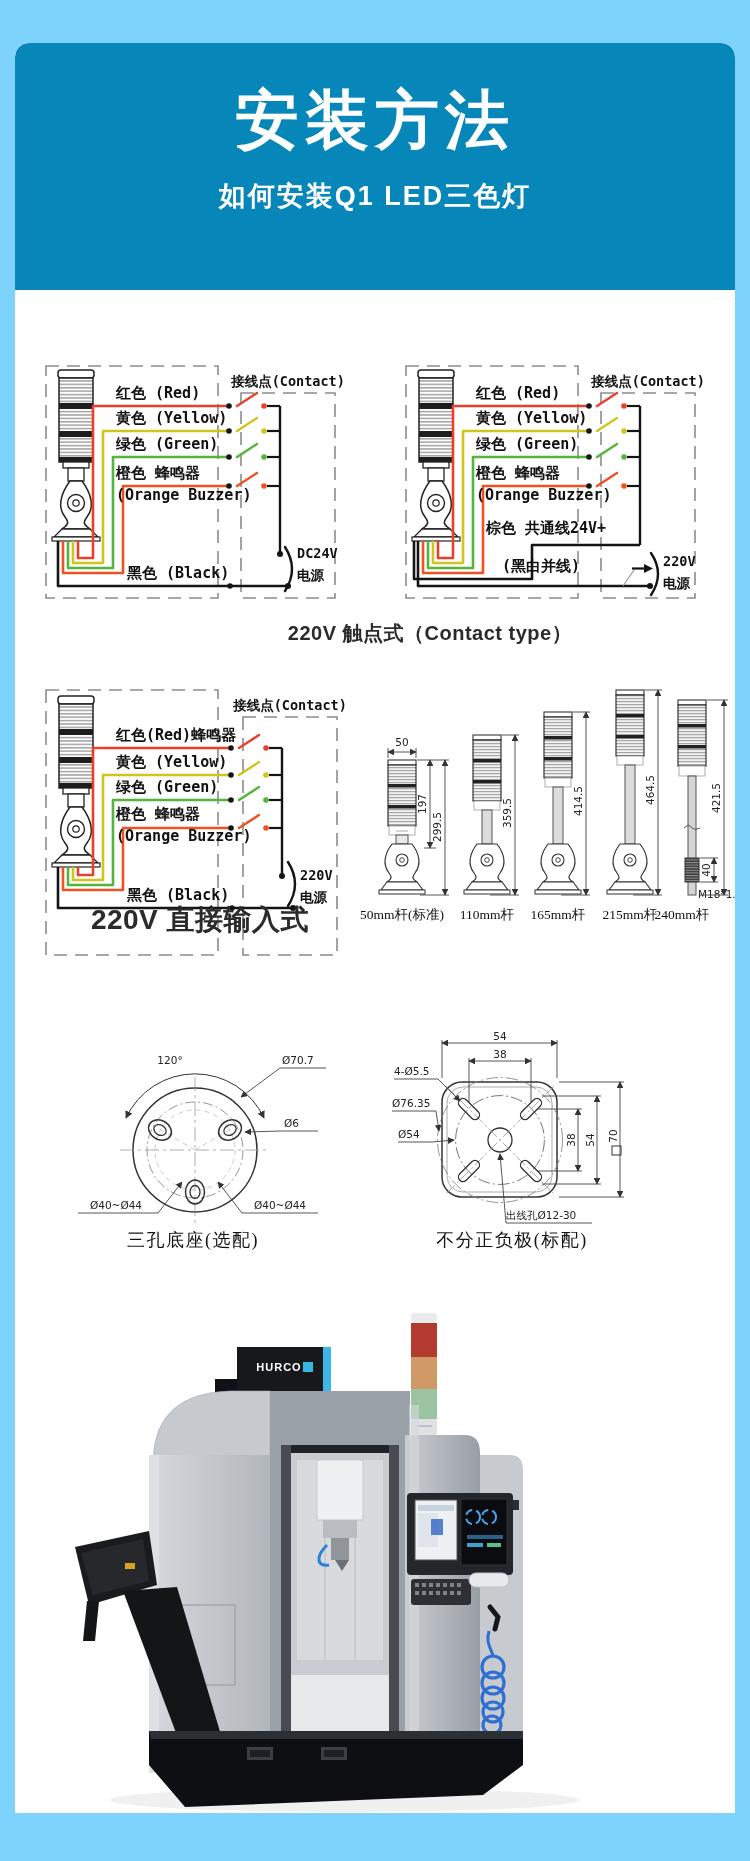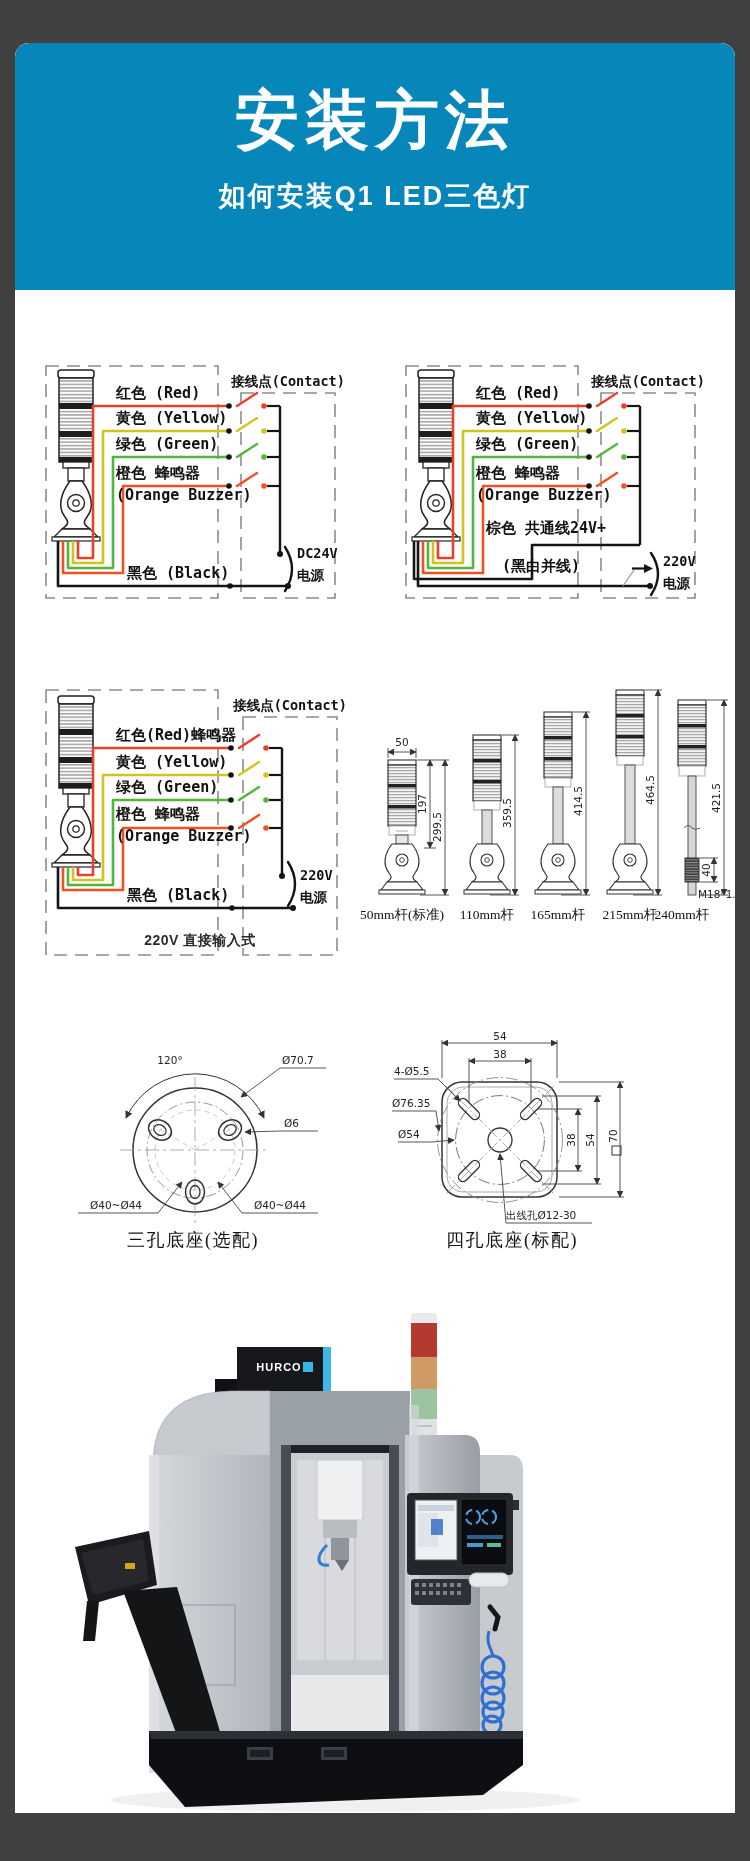--- a/index.html
+++ b/index.html
@@ -1,17 +1,17 @@
 <!DOCTYPE html>
 <html><head>
 <meta charset="utf-8">
 <style>
   html,body{margin:0;padding:0;background:#242424;}
   body{width:750px;height:1861px;position:relative;font-family:"Liberation Sans",sans-serif;}
-  .page{position:absolute;left:0;top:0;width:750px;height:1861px;background:#404040;overflow:hidden;}
+  .page{position:absolute;left:0;top:0;width:750px;height:1861px;background:#7dd3fc;overflow:hidden;}
   .card{position:absolute;left:15px;top:43px;width:720px;height:1770px;background:#ffffff;border-radius:14px 14px 0 0;overflow:hidden;}
   .hero{position:absolute;left:0;top:0;width:720px;height:247px;background:#0787b9;border-radius:14px 14px 0 0;text-align:center;color:#fff;}
   .hero h1{margin:34px 0 0 0;font-size:64px;font-weight:800;letter-spacing:6px;}
   .hero p{margin:14px 0 0 0;font-size:27px;font-weight:700;letter-spacing:2px;}
   .abs{position:absolute;}
   svg{display:block;overflow:visible;}
   .dash{fill:none;stroke:#8c8c8c;stroke-width:1.6;stroke-dasharray:13 8;}
   .w{fill:none;stroke-width:2.6;stroke-linejoin:round;}
   .t15{font:700 15px "DejaVu Sans Mono","Liberation Mono",monospace;fill:#111;}
   .t13{font:700 13.5px "DejaVu Sans Mono","Liberation Mono",monospace;fill:#111;}
@@ -167,20 +167,21 @@
       </g>
       <line class="busln" x1="242" y1="110" x2="242" y2="249"></line>
       <line x1="225" y1="290" x2="236" y2="274" stroke="#9a9a9a" stroke-width="1.2"></line>
       <line x1="234" y1="272.5" x2="246" y2="272.5" stroke="#141414" stroke-width="2.2"></line>
       <polygon points="246,268 255,272.5 246,277" fill="#141414"></polygon>
       <circle cx="252" cy="290" r="3" fill="#141414"></circle>
       <path class="brace" d="M253,257 Q267,278 253,299"></path>
       <text class="t13" x="265" y="270">220V</text>
       <text class="t13" x="265" y="292">电源</text>
     </svg>
+    <div class="capA abs" style="left:265px;top:577px;width:300px">220V 触点式（Contact type）</div>
 
     <svg class="abs" style="left:23px;top:612px" width="312" height="305" viewBox="0 0 312 305">
       <rect x="8" y="35" width="172" height="265" class="dash"></rect>
       <rect x="205" y="62" width="94" height="238" class="dash"></rect>
       <text class="t13" x="252" y="55" text-anchor="middle">接线点(Contact)</text>
       <use href="#towerArt" x="16" y="41"></use>
       <g>
         <path class="w" d="M40,212 V220 H55 V93 H193" stroke="#e8402b"></path>
         <path class="w" d="M35,212 V225 H65 V120 H193" stroke="#d2c41e"></path>
         <path class="w" d="M30,212 V230 H75 V145 H193" stroke="#53b53c"></path>
@@ -214,21 +215,21 @@
           <line class="conn" x1="231" y1="173" x2="244" y2="173"></line>
       </g>
       <line class="busln" x1="244" y1="93" x2="244" y2="221"></line>
       <circle cx="244" cy="221" r="3" fill="#141414"></circle>
       <circle cx="194" cy="253" r="2.8" fill="#141414"></circle>
       <circle cx="255" cy="253" r="3" fill="#141414"></circle>
       <path class="brace" d="M250,207 Q264,229 250,251"></path>
       <text class="t13" x="262" y="225">220V</text>
       <text class="t13" x="262" y="247">电源</text>
     </svg>
-    <div class="capA abs" style="left:40px;top:889px;width:290px;font-size:14px">220V 直接输入式</div>
+    <div class="capA abs" style="left:40px;top:858px;width:290px;font-size:28px">220V 直接输入式</div>
 
     <svg class="abs" style="left:315px;top:637px" width="400" height="250" viewBox="0 0 400 250">
 
       <g>
         <rect x="58" y="80" width="28" height="5" fill="#fff" stroke="#333" stroke-width="1.1"></rect>
         <rect x="58" y="85" width="28" height="61" fill="url(#ribs2)" stroke="#333" stroke-width="1.2"></rect>
         <rect x="58" y="104" width="28" height="3.5" fill="#222"></rect>
         <rect x="58" y="125" width="28" height="3.5" fill="#222"></rect>
         <rect x="59" y="146" width="26" height="9" fill="#fff" stroke="#999" stroke-width="0.8"></rect>
         <line x1="66" y1="151" x2="78" y2="151" stroke="#aaa" stroke-width="1"></line>
@@ -389,21 +390,21 @@
       <text class="dimt" x="0" y="79" font-size="11">Ø76.35</text>
       <line class="dim" x1="0" y1="83" x2="44" y2="83"></line>
       <line class="dim" x1="44" y1="83" x2="47" y2="103" marker-end="url(#arr)"></line>
       <text class="dimt" x="6" y="110" font-size="11">Ø54</text>
       <line class="dim" x1="6" y1="114" x2="40" y2="114"></line>
       <line class="dim" x1="40" y1="114" x2="62" y2="112" marker-end="url(#arr)"></line>
       <text class="dimt" x="114" y="191" font-size="11.5">出线孔Ø12-30</text>
       <line class="dim" x1="114" y1="195" x2="200" y2="195"></line>
       <line class="dim" x1="114" y1="195" x2="108" y2="126" marker-end="url(#arr)"></line>
     </svg>
-    <div class="capSerif abs" style="left:367px;top:1185px;width:260px">四孔底座(标配)</div>
+    <div class="capSerif abs" style="left:367px;top:1185px;width:260px">不分正负极(标配)</div>
 
     <svg class="abs" style="left:50px;top:1252px" width="620" height="520" viewBox="0 0 620 520">
       <defs>
         <linearGradient id="gBody" x1="0" y1="0" x2="1" y2="0">
           <stop offset="0" stop-color="#d6d9dd"></stop>
             <stop offset="1" stop-color="#aeb3b9"></stop>
         </linearGradient>
         <linearGradient id="gPanel" x1="0" y1="0" x2="1" y2="0">
           <stop offset="0" stop-color="#c9cdd2"></stop>
             <stop offset="1" stop-color="#989ea5"></stop>

